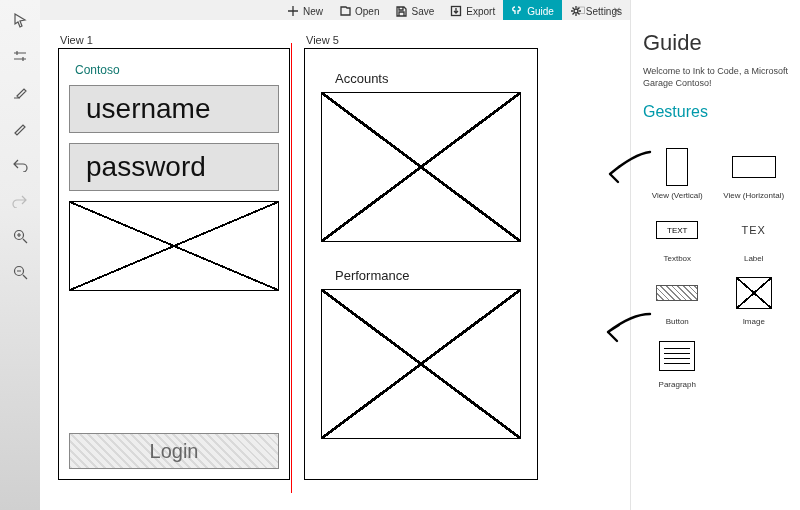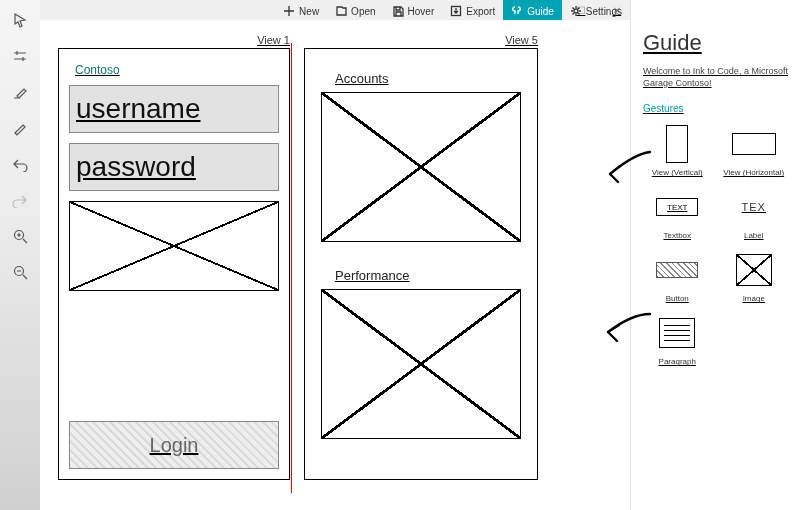--- a/index.html
+++ b/index.html
@@ -1,17 +1,17 @@
 <!DOCTYPE html>
 <html><head>
 <meta charset="utf-8">
 <style>
 * { box-sizing: border-box; margin: 0; padding: 0; font-family: "Segoe UI", sans-serif; }
 body { width: 800px; height: 510px; overflow: hidden; background: #fff; }
-.app { display: flex; height: 100%; text-decoration: underline; }
+.app { display: flex; height: 100%; }
 
 
 .left-toolbar { width: 40px; background: linear-gradient(to bottom, #f5f5f5 0%, #ededed 40%, #d0d0d0 100%); display: flex; flex-direction: column; align-items: center; padding-top: 10px; gap: 16px; }
 .left-toolbar .tool { width: 20px; height: 20px; display: flex; align-items: center; justify-content: center; color: #444; cursor: pointer; }
 .left-toolbar .tool svg { width: 16px; height: 16px; stroke: #555; fill: none; stroke-width: 1.2; }
 .left-toolbar .tool.dim svg { stroke: #bbb; }
 
 
 .center { flex: 1; display: flex; flex-direction: column; }
 
@@ -19,52 +19,52 @@
 .titlebar .win-btn { width: 18px; height: 14px; display: flex; align-items: center; justify-content: center; color: #888; font-size: 10px; }
 .top-cmds { position: absolute; top: 0; right: 170px; display: flex; height: 22px; align-items: center; }
 .cmd { display: flex; align-items: center; gap: 4px; padding: 0 8px; height: 22px; font-size: 10px; color: #333; cursor: pointer; }
 .cmd svg { width: 12px; height: 12px; stroke: #333; fill: none; stroke-width: 1.3; }
 .cmd.guide { background: #00a3b4; color: #fff; }
 .cmd.guide svg { stroke: #fff; }
 .cmd.settings svg { stroke: #333; }
 
 .canvas { flex: 1; display: flex; padding: 14px 8px 8px 18px; gap: 14px; background: #fff; position: relative; }
 .view-wrap { display: flex; flex-direction: column; }
-.view-label { font-size: 11px; color: #333; margin-bottom: 2px; padding-left: 2px; text-align: right; }
+.view-label { font-size: 11px; color: #333; margin-bottom: 2px; padding-left: 2px; }
 .view-frame { border: 1.5px solid #000; background: #fff; padding: 10px; display: flex; flex-direction: column; }
 .v1 { width: 232px; height: 432px; position: relative; }
 .v2 { width: 234px; height: 432px; }
 
 .v1 .brand { font-size: 12px; color: #0f766e; margin: 4px 0 8px 6px; }
-.field { width: 100%; height: 48px; background: #e2e2e2; border: 1px solid #888; display: flex; align-items: center; padding-left: 6px; margin-bottom: 10px; }
+.field { width: 100%; height: 48px; background: #e2e2e2; border: 1px solid #888; display: flex; align-items: center; padding-left: 16px; margin-bottom: 10px; }
 .field span { font-size: 28px; color: #111; }
 .img-ph { width: 100%; border: 1.2px solid #000; position: relative; background: #fff; }
 .img-ph::before, .img-ph::after { content:""; position:absolute; top:0; left:0; right:0; bottom:0; }
 .img-ph::before { background: linear-gradient(to top right, transparent 49.4%, #000 49.4%, #000 50.6%, transparent 50.6%); }
 .img-ph::after  { background: linear-gradient(to top left, transparent 49.4%, #000 49.4%, #000 50.6%, transparent 50.6%); }
 .v1 .img-ph { height: 90px; }
 .v1 .spacer { flex: 1; }
-.login-btn { height: 48px; border: 1px solid #888; display: flex; align-items: center; justify-content: center; font-size: 20px; color: #666;
+.login-btn { height: 36px; border: 1px solid #888; display: flex; align-items: center; justify-content: center; font-size: 20px; color: #666;
   background: repeating-linear-gradient(45deg, #d9d9d9 0, #d9d9d9 2px, #eee 2px, #eee 6px); }
 .red-line { position: absolute; top: -6px; bottom: -14px; right: -3px; width: 1.5px; background: red; }
 
 .v2 .sec-label { font-size: 13px; color: #222; margin: 12px 0 6px 20px; }
 .v2 .img-ph { width: 200px; height: 150px; margin: 0 auto 14px auto; }
 
 
 .arrow { position: absolute; width: 60px; height: 40px; }
 .arrow svg { width: 100%; height: 100%; stroke: #000; fill: none; stroke-width: 2.4; stroke-linecap: round; }
 .arrow1 { top: 128px; left: 554px; }
 .arrow2 { top: 288px; left: 554px; }
 
 
 .guide-panel { width: 170px; background: #fff; border-left: 1px solid #e3e3e3; padding: 30px 12px 10px 12px; display: flex; flex-direction: column; }
 .guide-panel h2 { font-weight: 300; font-size: 22px; color: #333; margin-bottom: 10px; }
 .guide-panel p { font-size: 9px; color: #444; line-height: 1.3; margin-bottom: 8px; }
-.gestures-h { font-size: 10px; color: #0099aa; margin: 6px 0 10px 0; }
+.gestures-h { font-size: 16px; color: #0099aa; margin: 6px 0 26px 0; }
 .gest-grid { display: grid; grid-template-columns: 1fr 1fr; gap: 10px 8px; }
 .gest { display: flex; flex-direction: column; align-items: center; gap: 4px; justify-content: flex-end; }
 .gest .shape { width: 50px; height: 40px; display: flex; align-items: center; justify-content: center; }
 .gest .lbl { font-size: 8px; color: #333; text-align: center; }
 .rect { border: 1.3px solid #000; }
 .rect.vert { width: 22px; height: 38px; }
 .rect.horiz { width: 44px; height: 22px; }
 .tex-label { font-size: 11px; letter-spacing: 1px; color: #333; }
 .txtbox { border: 1.3px solid #000; width: 42px; height: 18px; display:flex; align-items:center; justify-content:center; font-size:8px; }
 .hatch { width: 42px; height: 16px; border: 1px solid #555; background: repeating-linear-gradient(45deg,#888 0,#888 1px,transparent 1px,transparent 4px); }
@@ -136,21 +136,21 @@
         <div class="cmd">
             <svg viewBox="0 0 12 12">
               <path d="M2 2 H7 L8 3 H11 V10 H2 Z"></path>
             </svg>
             <span>Open</span>
           </div>
         <div class="cmd">
             <svg viewBox="0 0 12 12">
               <path d="M2 2 H9 L11 4 V11 H2 Z M4 2 V5 H8 V2 M4 7 H9 V11 H4 Z"></path>
             </svg>
-            <span>Hover</span>
+            <span>Save</span>
           </div>
         <div class="cmd">
             <svg viewBox="0 0 12 12">
               <rect x="1.5" y="1.5" width="9" height="9"></rect>
               <path d="M6 3 V8 M4 6 L6 8 L8 6"></path>
             </svg>
             <span>Export</span>
           </div>
         <div class="cmd guide">
             <svg viewBox="0 0 12 12">

